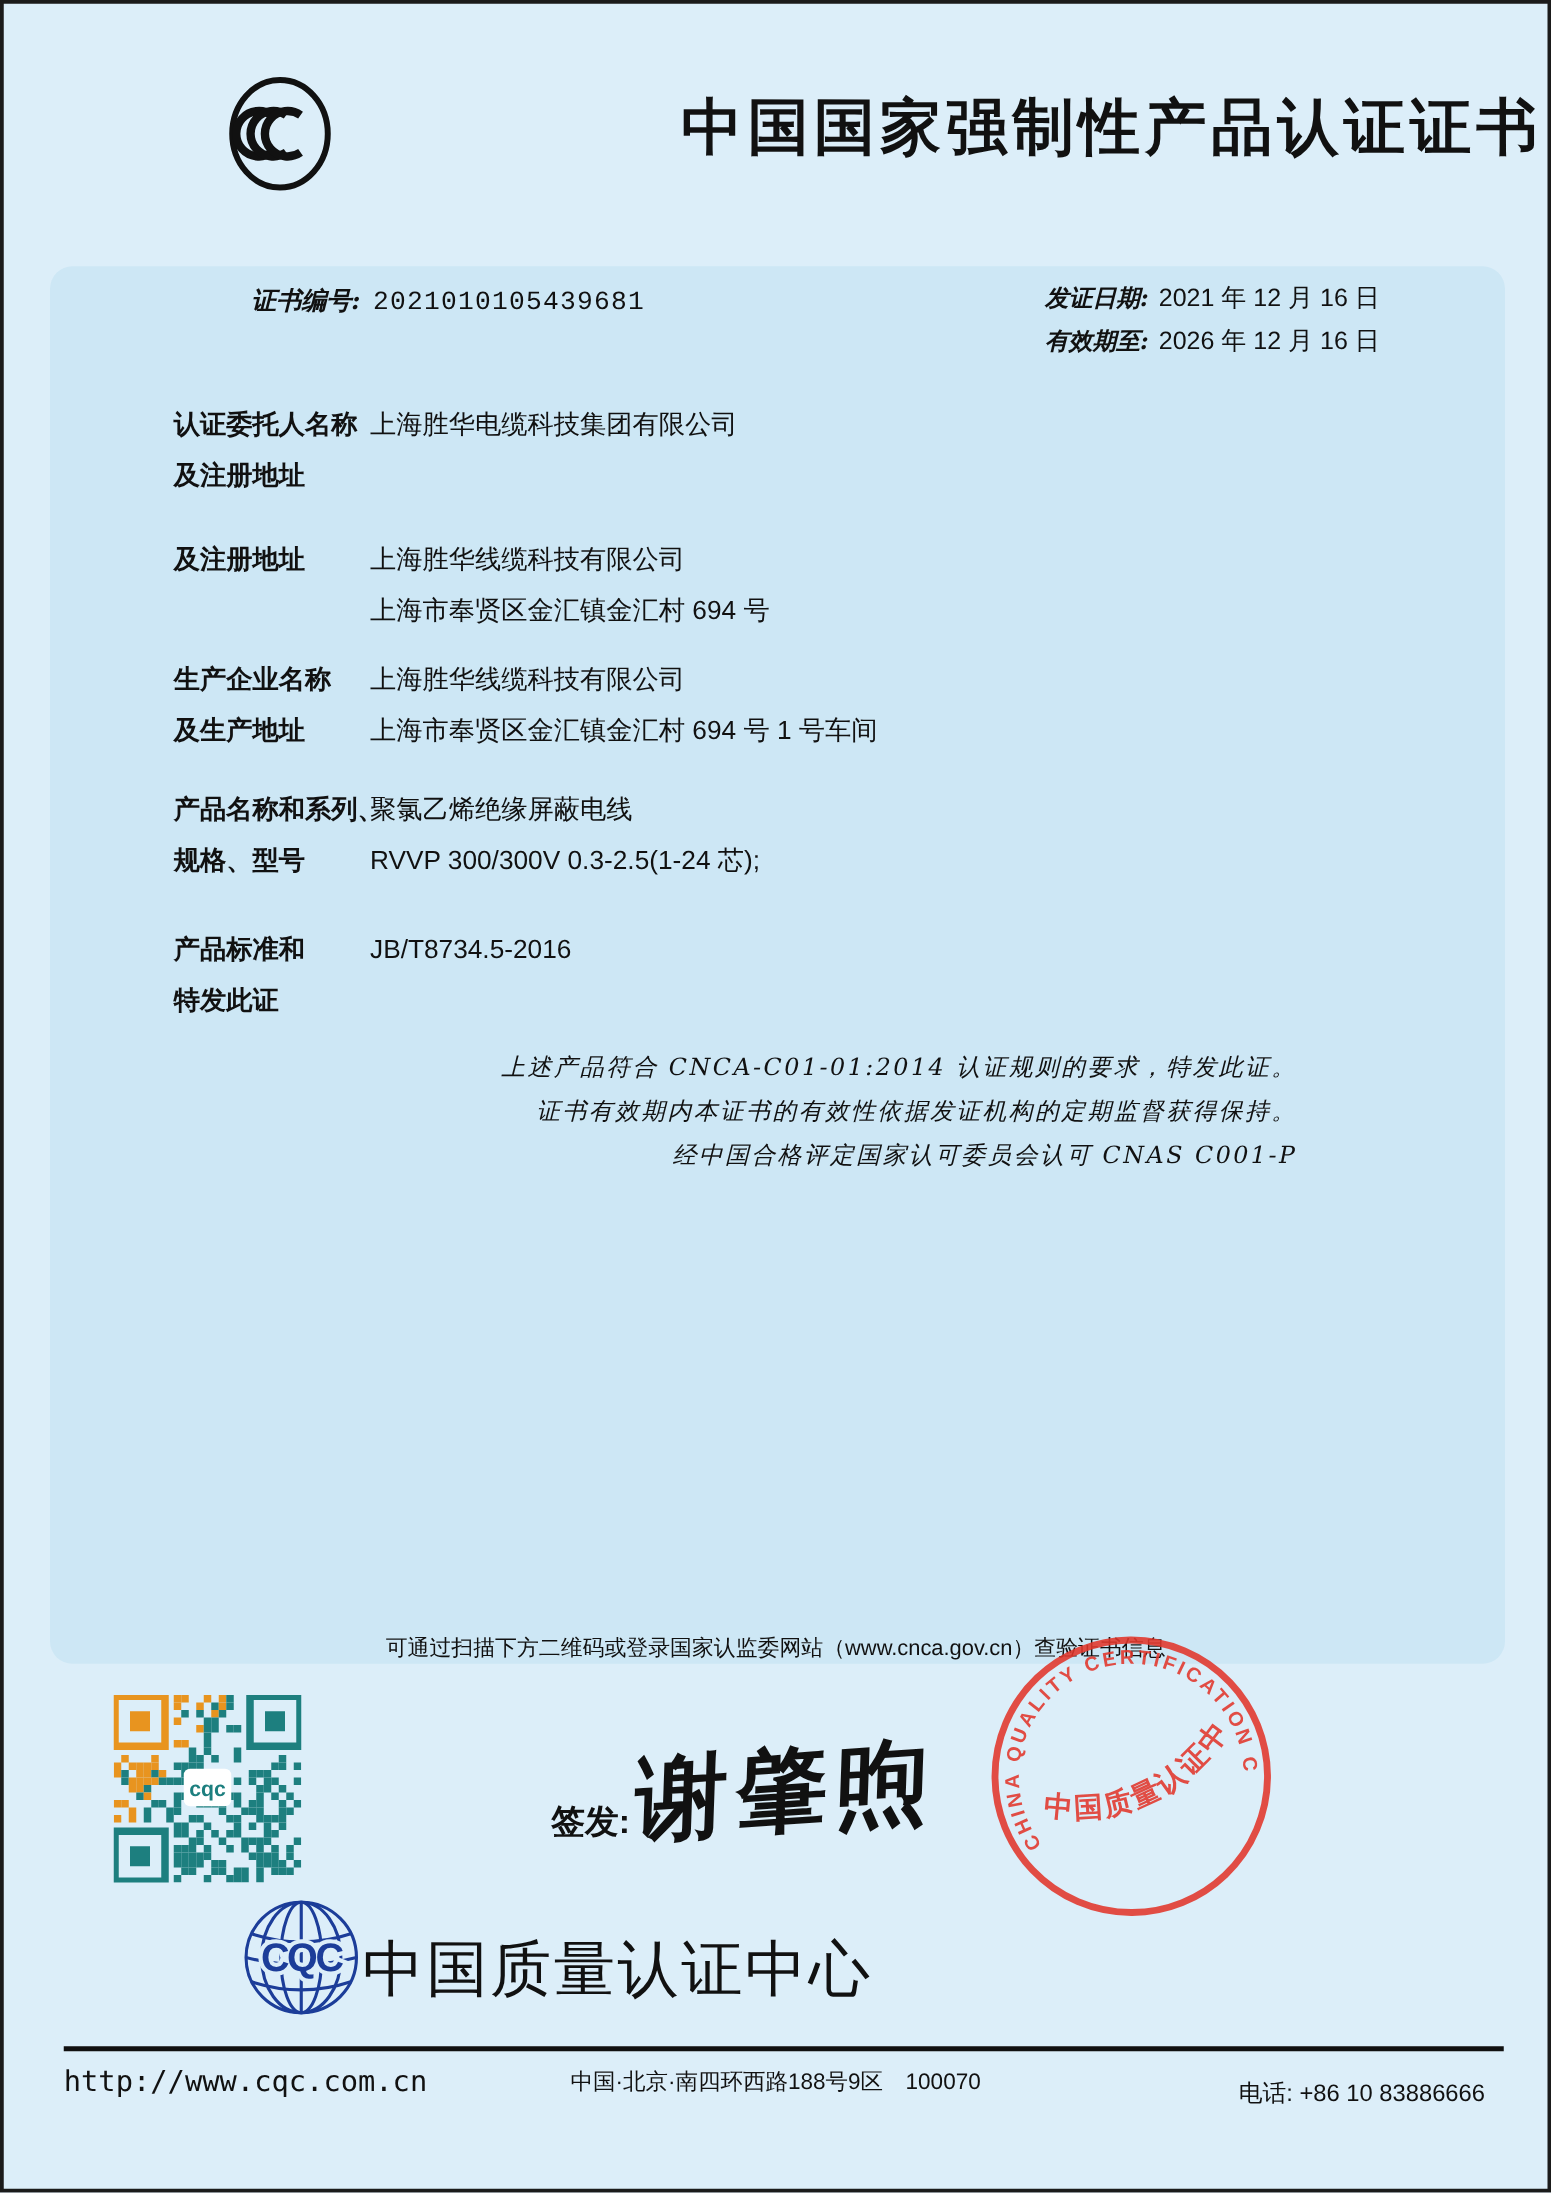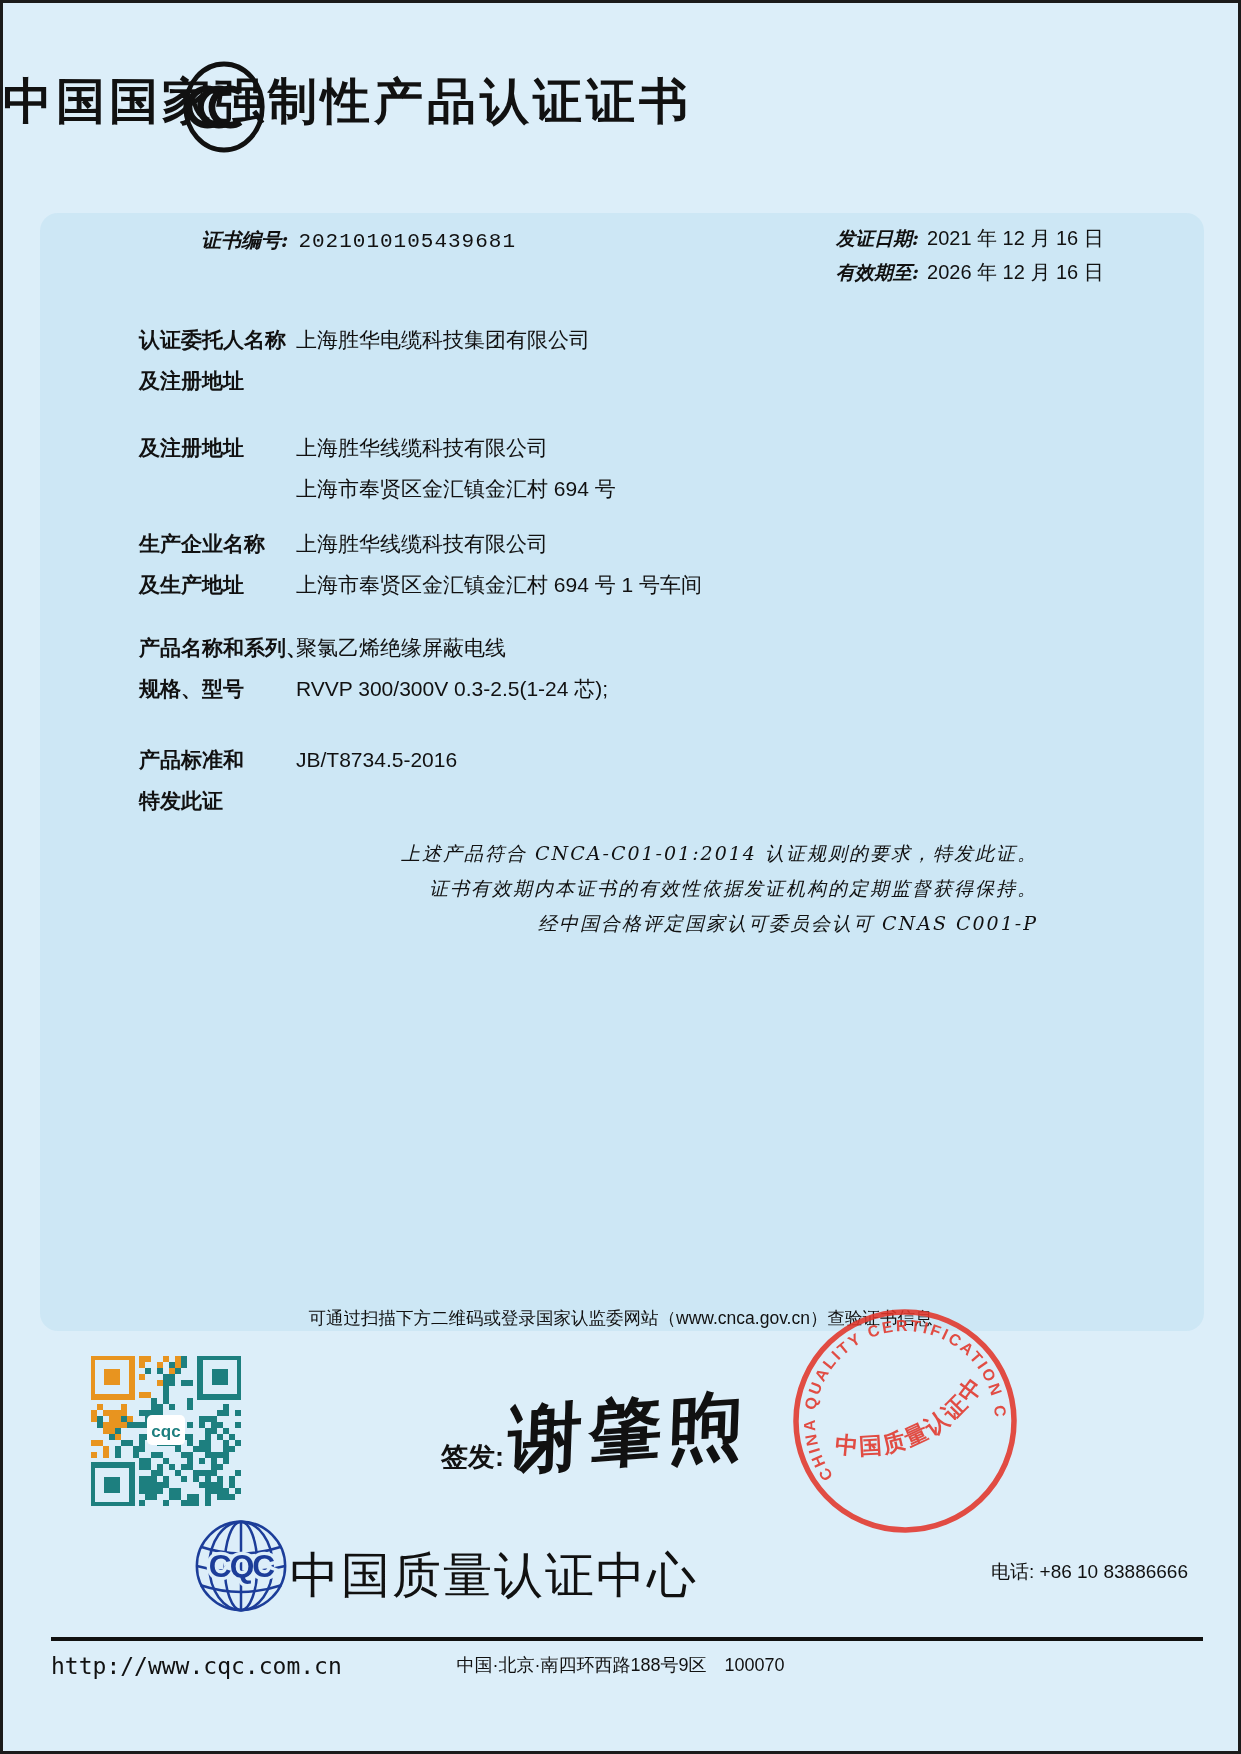--- a/index.html
+++ b/index.html
@@ -9,21 +9,21 @@
     background:#dceef9;
     border:3px solid #1b1b1b;
     box-sizing:border-box;
     font-family:"Liberation Sans",sans-serif;
     color:#111;
     overflow:hidden;
   }
   .abs{position:absolute;}
   
   .title{
-    left:0;right:4px;top:66px;text-align:left;
+    left:0;right:4px;top:66px;text-align:right;
     font-size:49px;font-weight:700;letter-spacing:4px;
   }
   
   .panel{
     left:37px;top:210px;width:1164px;height:1118px;
     background:#cde7f5;border-radius:18px;
   }
   .kai{font-family:"DejaVu Serif",serif;font-style:italic;}
   .cert-row{left:198px;top:224px;font-size:21px;}
   .cert-row .lbl{font-weight:700;font-size:20px;}
@@ -51,21 +51,21 @@
     transform:rotate(-4deg) skewX(-6deg);
   }
   
   .issuer-name{left:287px;top:1540px;font-size:49px;letter-spacing:2px;font-weight:400;white-space:nowrap;}
   
   .seal{left:786px;top:1302px;width:232px;height:232px;}
   
   .footer-rule{left:48px;top:1634px;width:1152px;height:4px;background:#111;}
   .footer-url{left:48px;top:1650px;font-family:"DejaVu Sans Mono",monospace;font-size:23px;}
   .footer-address{left:0;right:0;top:1650px;text-align:center;font-size:18px;}
-  .footer-phone{right:50px;top:1556px;font-size:19px;margin-left:40px;}
+  .footer-phone{right:50px;top:1659px;font-size:19px;margin-left:40px;}
 </style>
 </head>
 <body>
 
 <div class="page">
 
   <div class="abs" style="left:178px;top:56px;width:86px;height:96px;">
     <svg width="86" height="96" viewBox="0 0 90 100">
       <ellipse cx="45" cy="50" rx="40" ry="45" fill="none" stroke="#111" stroke-width="5"></ellipse>
       <path d="M 38.2 34.4 A 19 19 0 1 0 38.2 65.6" fill="none" stroke="#111" stroke-width="7"></path>

